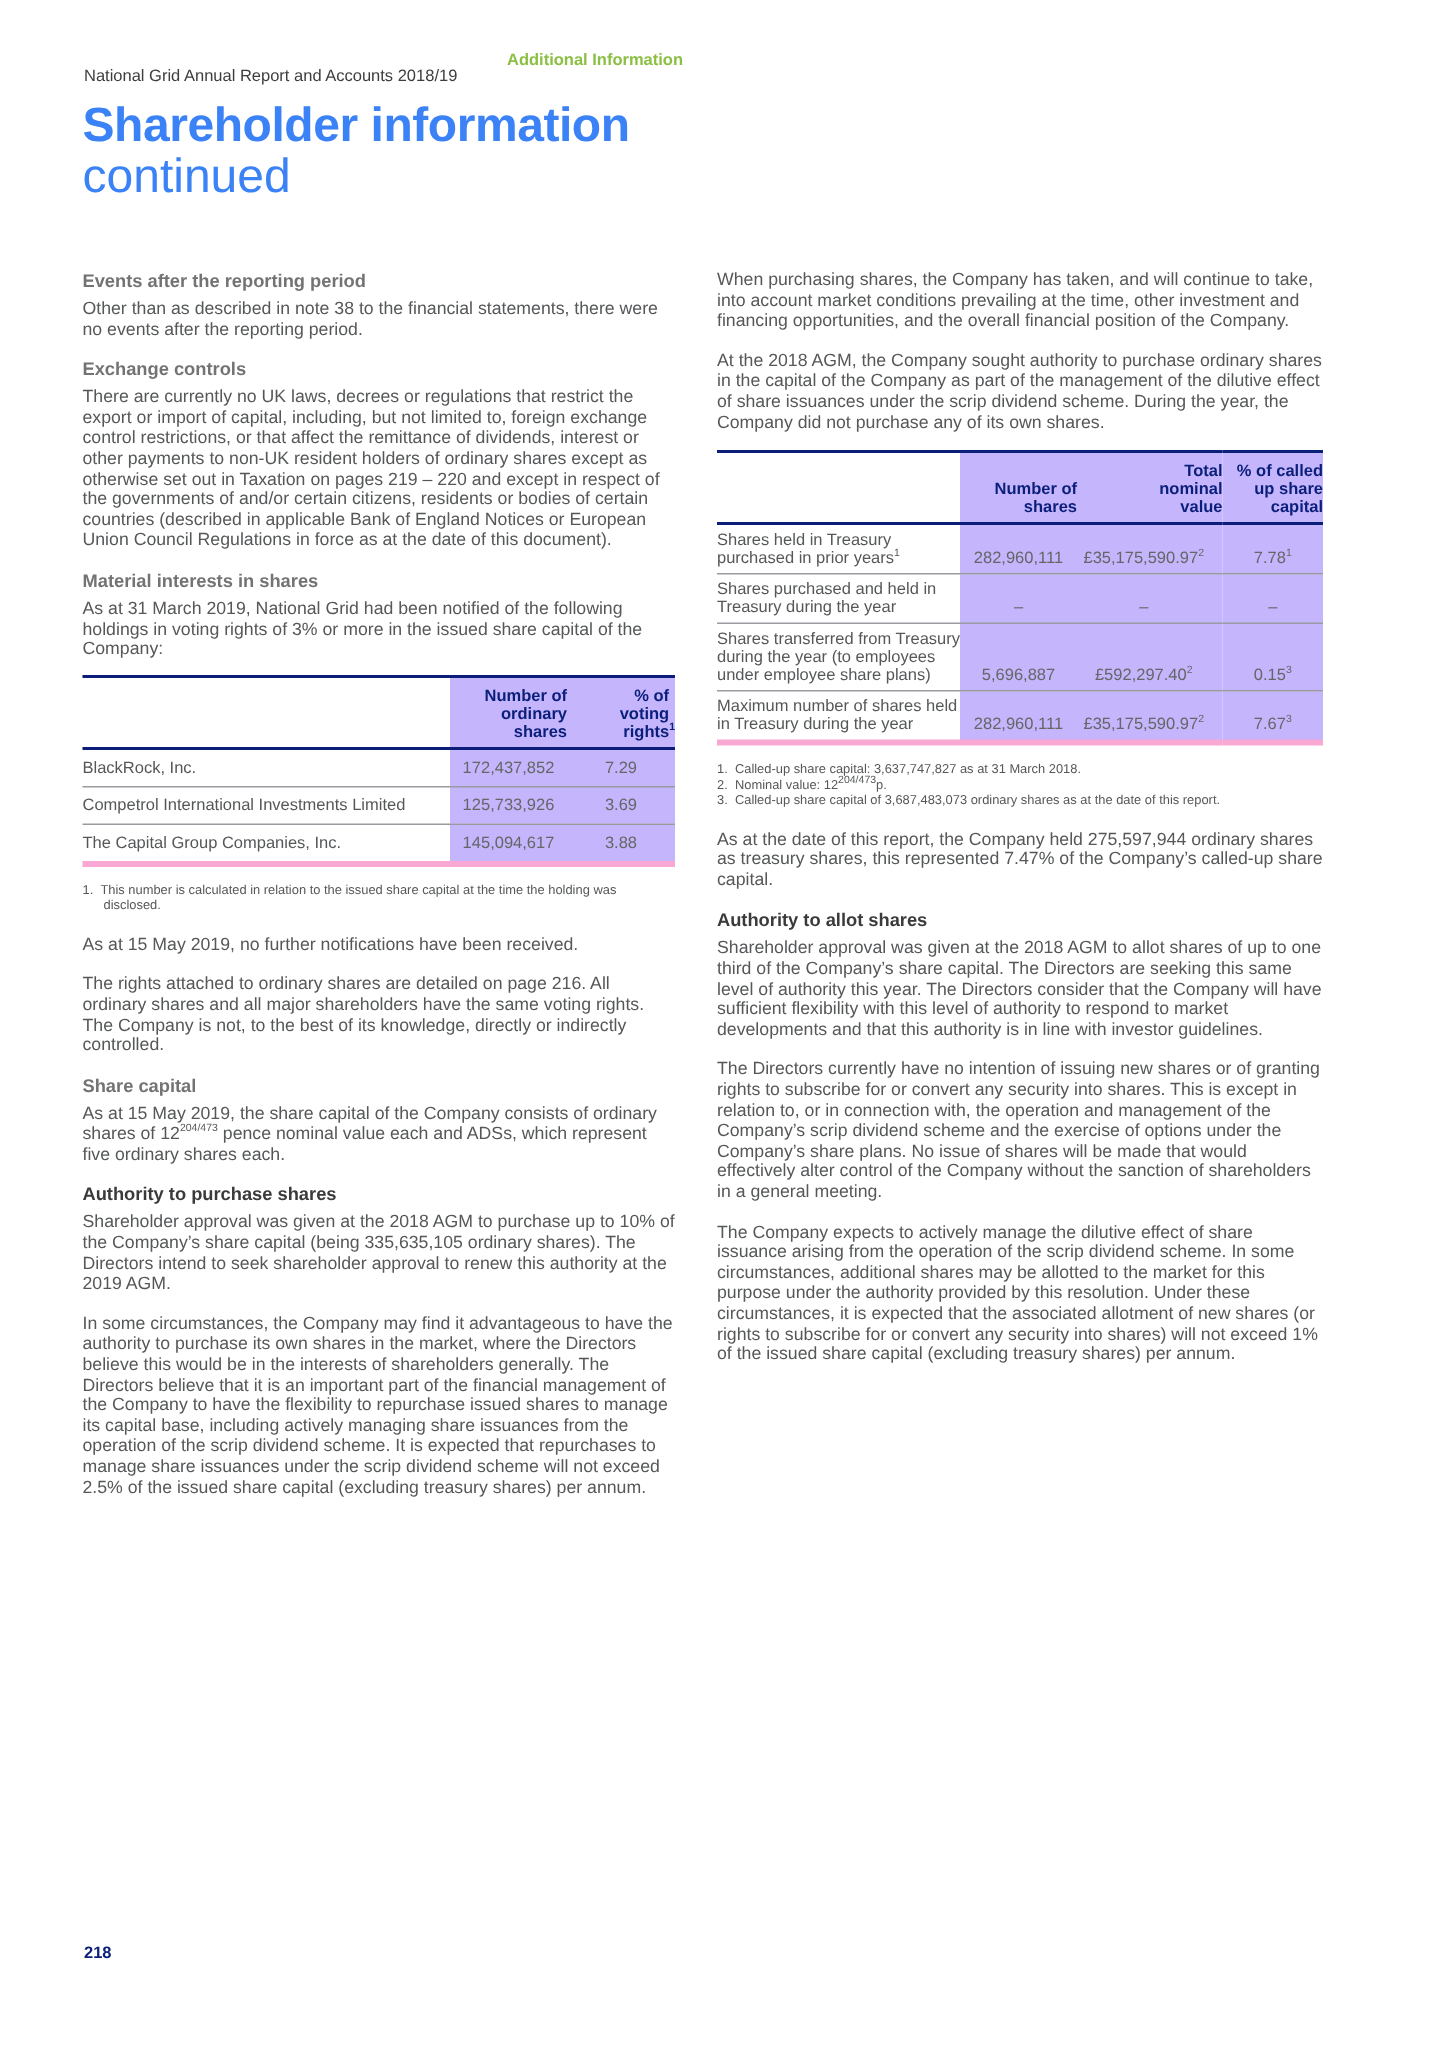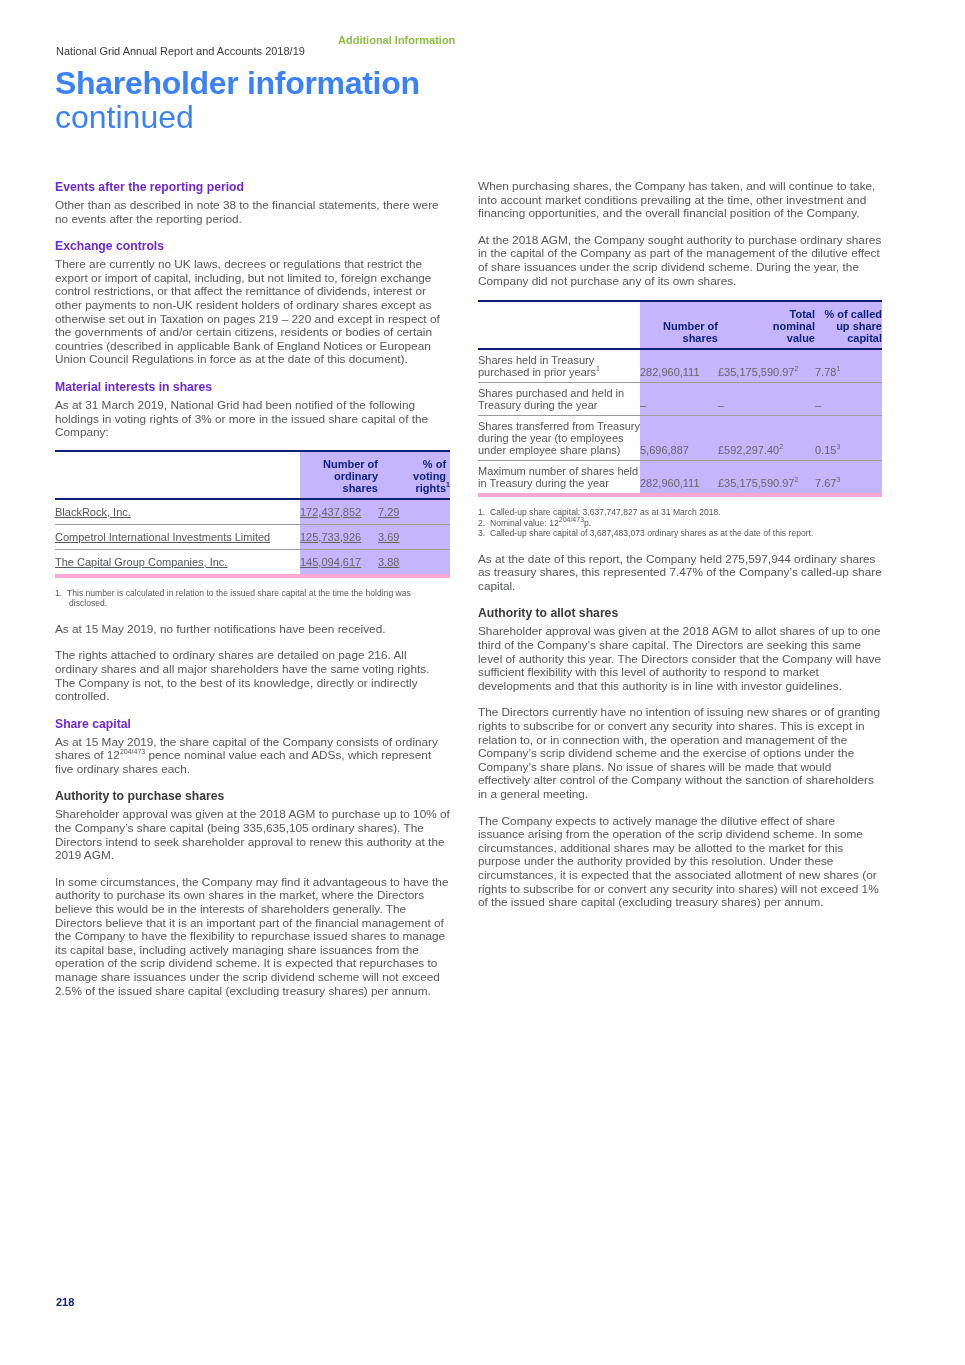--- a/index.html
+++ b/index.html
@@ -7,33 +7,33 @@
          font-family: "Liberation Sans", sans-serif; color: #555759; }
   .abs { position: absolute; }
   .running-head { left: 56px; top: 45px; font-size: 11px; color: #3d3d3d; }
   .section-tag { left: 338px; top: 34px; font-size: 11px; color: #8cc045; font-weight: bold; }
   .page-title { left: 55px; top: 66px; font-size: 32px; line-height: 34px; color: #3b82f6; }
   .page-title .t1 { font-weight: bold; display: block; letter-spacing: -0.3px; }
   .page-title .t2 { font-weight: normal; display: block; }
   .col { width: 395px; }
   .col-left { left: 55px; top: 180px; }
   .col-right { left: 478px; top: 180px; width: 404px; }
-  h2 { font-size: 12.2px; color: #6d28d9; font-weight: bold; margin: 0 0 4px 0; line-height: 15px; }
+  h2 { font-size: 12.2px; color: #737373; font-weight: bold; margin: 0 0 4px 0; line-height: 15px; }
   h3 { font-size: 12.2px; color: #3a3a3a; font-weight: bold; margin: 0 0 4px 0; line-height: 15px; }
   p { font-size: 11.8px; line-height: 13.6px; margin: 0 0 13px 0; color: #555759; }
   sup { font-size: 7px; line-height: 0; vertical-align: super; }
   .fn { font-size: 8.6px; line-height: 10.5px; color: #555759; margin: 0; padding-left: 14px; text-indent: -14px; }
   table { border-collapse: collapse; width: 100%; font-size: 11px; }
   table thead tr { border-top: 2px solid #0b1f7a; border-bottom: 2px solid #0b1f7a; }
   table th { color: #0b1f7a; font-weight: bold; text-align: right; vertical-align: bottom; padding: 6px 0 4px 0; line-height: 12px; font-size: 11px; }
-  table td { text-align: left; vertical-align: bottom; padding: 4px 0 4px 0; line-height: 12px; border-bottom: 1px solid #9a9ba0; color: #666; font-size: 11px; }
+  table td { text-align: center; vertical-align: bottom; padding: 4px 0 4px 0; line-height: 12px; border-bottom: 1px solid #9a9ba0; color: #666; font-size: 11px; }
   table td.lbl { text-align: left; color: #555759; }
   table tbody tr:last-child td { border-bottom: 4px solid #f9a8d4; }
   .shade { background: #c4b5fd; }
-  .tbl-left td { padding: 6px 0 6px 0; text-decoration: underline; }
+  .tbl-left td { padding: 6px 0 6px 0; }
   .page-number { left: 56px; top: 1296px; font-size: 11px; color: #0b1f7a; font-weight: bold; }
 </style>
 </head>
 <body>
 
 <div class="abs running-head">National Grid Annual Report and Accounts 2018/19</div>
 <div class="abs section-tag">Additional Information</div>
 <div class="abs page-title">
   <span class="t1">Shareholder information</span>
   <span class="t2">continued</span>

